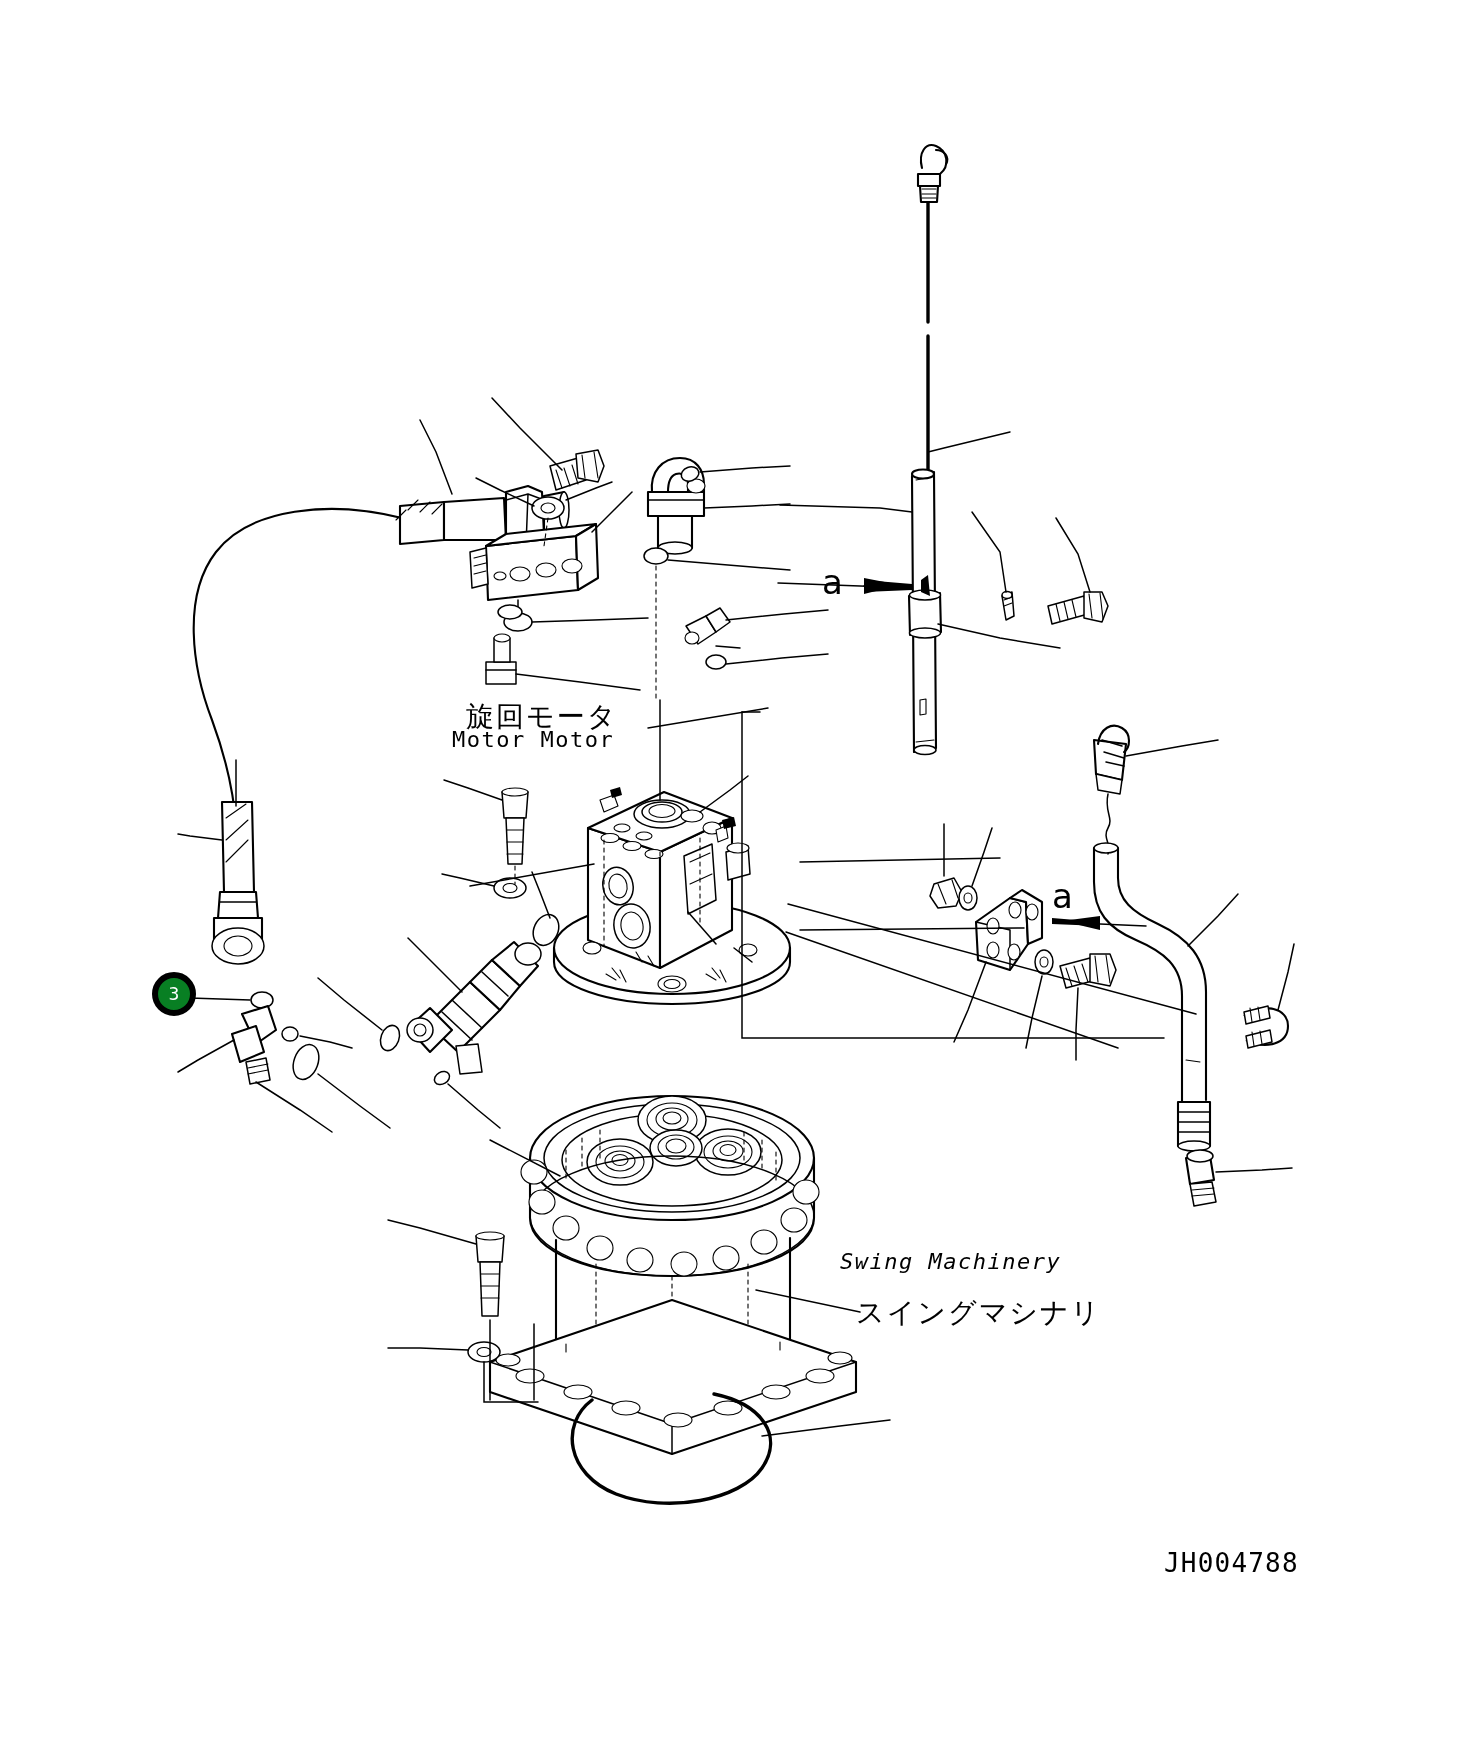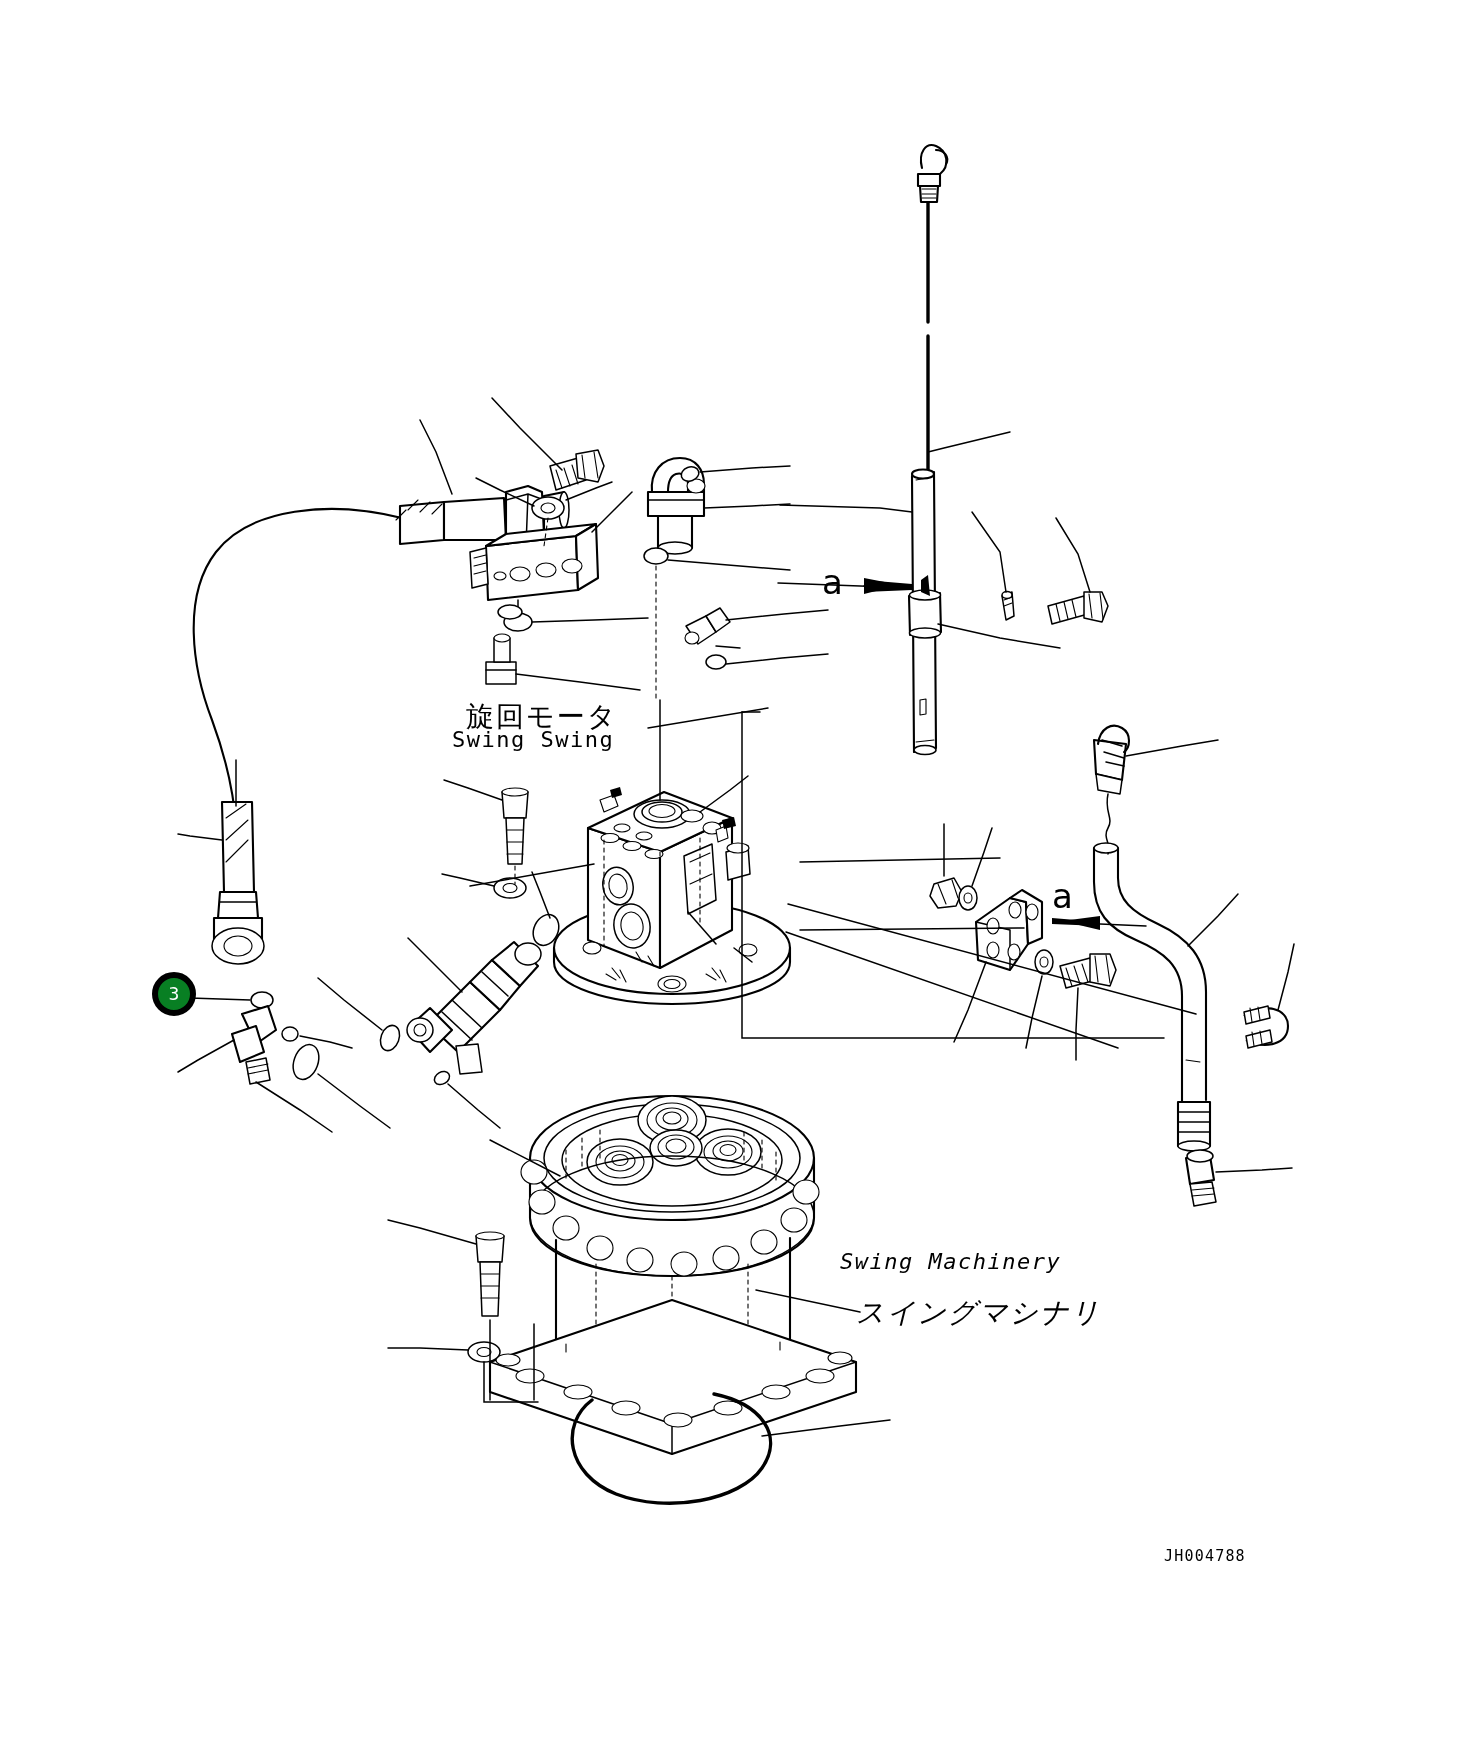--- a/index.html
+++ b/index.html
@@ -40,21 +40,21 @@
   .lbl-en {
     font-size: 22px;
     letter-spacing: 1.5px;
   }
   .lbl-sec {
     font-size: 34px;
     font-family: "DejaVu Sans", sans-serif;
     font-weight: 400;
   }
   .lbl-dwg {
-    font-size: 15px;
+    font-size: 26px;
     letter-spacing: 1.2px;
   }
   .badge {
     position: absolute;
     width: 44px;
     height: 44px;
     border-radius: 50%;
     display: flex;
     align-items: center;
     justify-content: center;
@@ -535,23 +535,23 @@
 
     <g>
       <path class="lead" d="M660 800 L660 728 L660 700"></path>
       <path class="lead" d="M700 812 L730 790 L748 776"></path>
       <path class="lead" d="M688 912 L716 944"></path>
     </g>
 
   </svg>
 
   <div class="lbl lbl-jp" style="left:466px; top:700px;">旋回モータ</div>
-  <div class="lbl lbl-en" style="left:452px; top:727px;">Swing Swing</div>
-
-  <div class="lbl lbl-jp" style="left:856px; top:1296px;font-style:italic;">スイングマシナリ</div>
+  <div class="lbl lbl-en" style="left:452px; top:727px;">Motor Motor</div>
+
+  <div class="lbl lbl-jp" style="left:856px; top:1296px;">スイングマシナリ</div>
   <div class="lbl lbl-en" style="left:840px; top:1249px;font-style:italic;">Swing Machinery</div>
 
   <div class="lbl lbl-sec" style="left:822px; top:562px;">a</div>
 
   <div class="lbl lbl-sec" style="left:1052px; top:876px;">a</div>
 
   <div class="lbl lbl-dwg" style="left:1164px; top:1548px;">JH004788</div>
 
   <div class="badge" style="left:152px; top:972px; background:#087f23; border:6px solid #000000;">3</div>
 

